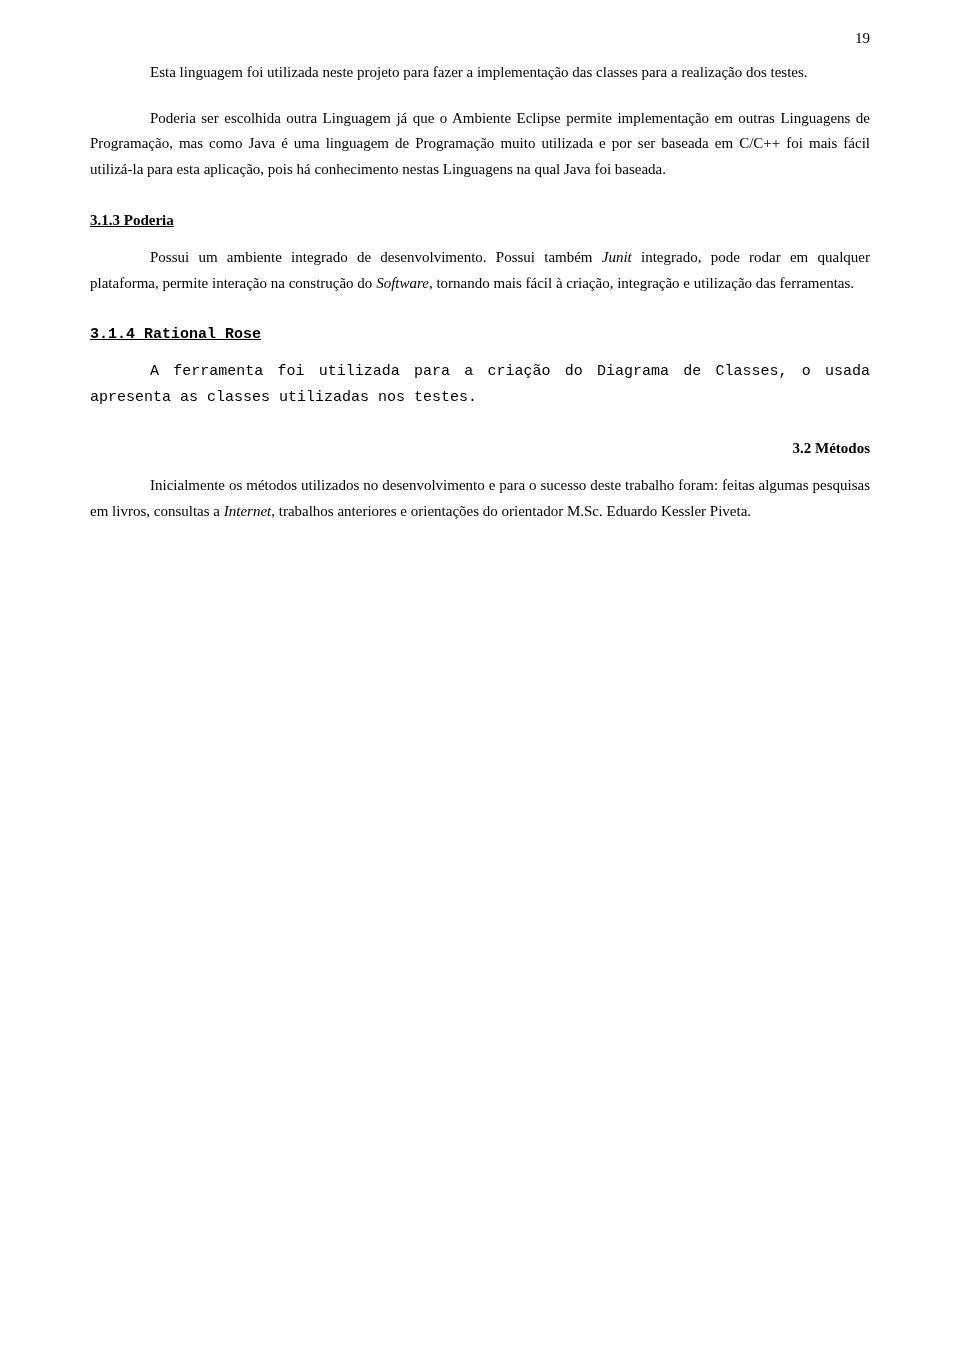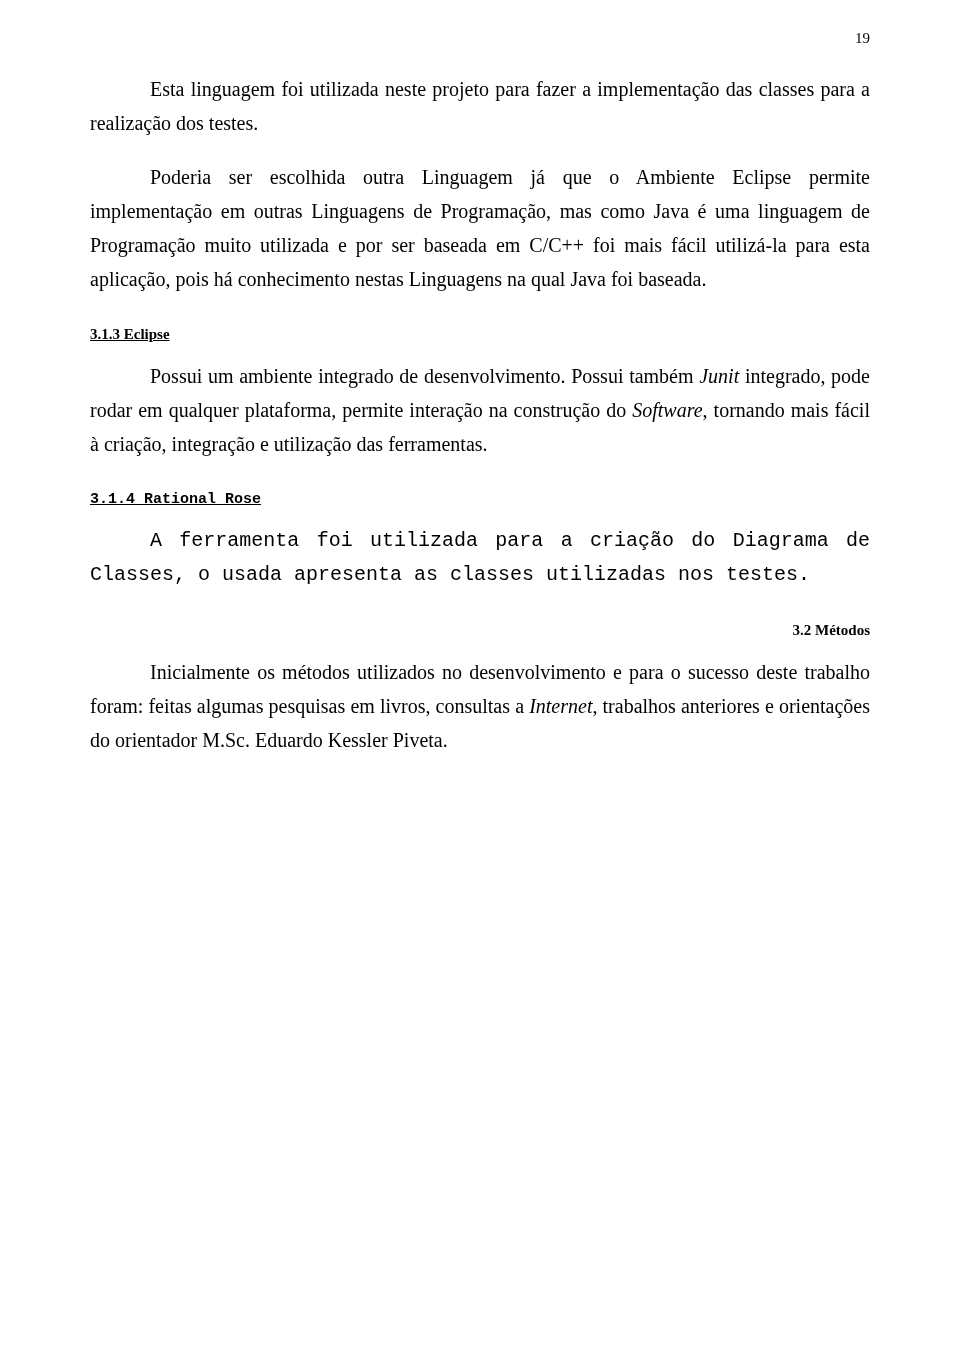--- a/index.html
+++ b/index.html
@@ -46,26 +46,25 @@
     }
 
     .section-label {
       font-size: 15px;
       font-weight: bold;
       margin-bottom: 16px;
       text-align: right;
     }
 
     .paragraph {
-      font-size: 20px;
+      font-size: 15px;
       line-height: 1.7;
       text-align: justify;
       margin-bottom: 20px;
       text-indent: 60px;
-      margin-top: 12px;
     }
 
     .section-block {
       margin-bottom: 30px;
     }
 
     .section-3-1-2 {
       margin-bottom: 30px;
     }
 
@@ -94,21 +93,21 @@
   <div class="page-number">19</div>
 
   <div class="section-3-1-2 section-block">
 
     <p class="paragraph">Esta linguagem foi utilizada neste projeto para fazer a implementação das classes para a realização dos testes.</p>
 
     <p class="paragraph">Poderia ser escolhida outra Linguagem já que o Ambiente Eclipse permite implementação em outras Linguagens de Programação, mas como Java é uma linguagem de Programação muito utilizada e por ser baseada em C/C++ foi mais fácil utilizá-la para esta aplicação, pois há conhecimento nestas Linguagens na qual Java foi baseada.</p>
   </div>
 
   <div class="section-3-1-3 section-block">
-    <div class="sub-heading">3.1.3  Eclipse</div>
+    <div class="sub-heading">3.1.3  Poderia</div>
 
 
     <p class="paragraph">
       <span>Possui um ambiente integrado de desenvolvimento. Possui também </span><em>Junit</em><span> integrado, pode rodar em qualquer plataforma, permite interação na construção do </span><em>Software</em><span>, tornando mais fácil à criação, integração e utilização das ferramentas.</span>
     </p>
   </div>
 
   <div class="section-3-1-4 section-block">
     <div class="sub-heading">3.1.4  Rational Rose</div>
 

